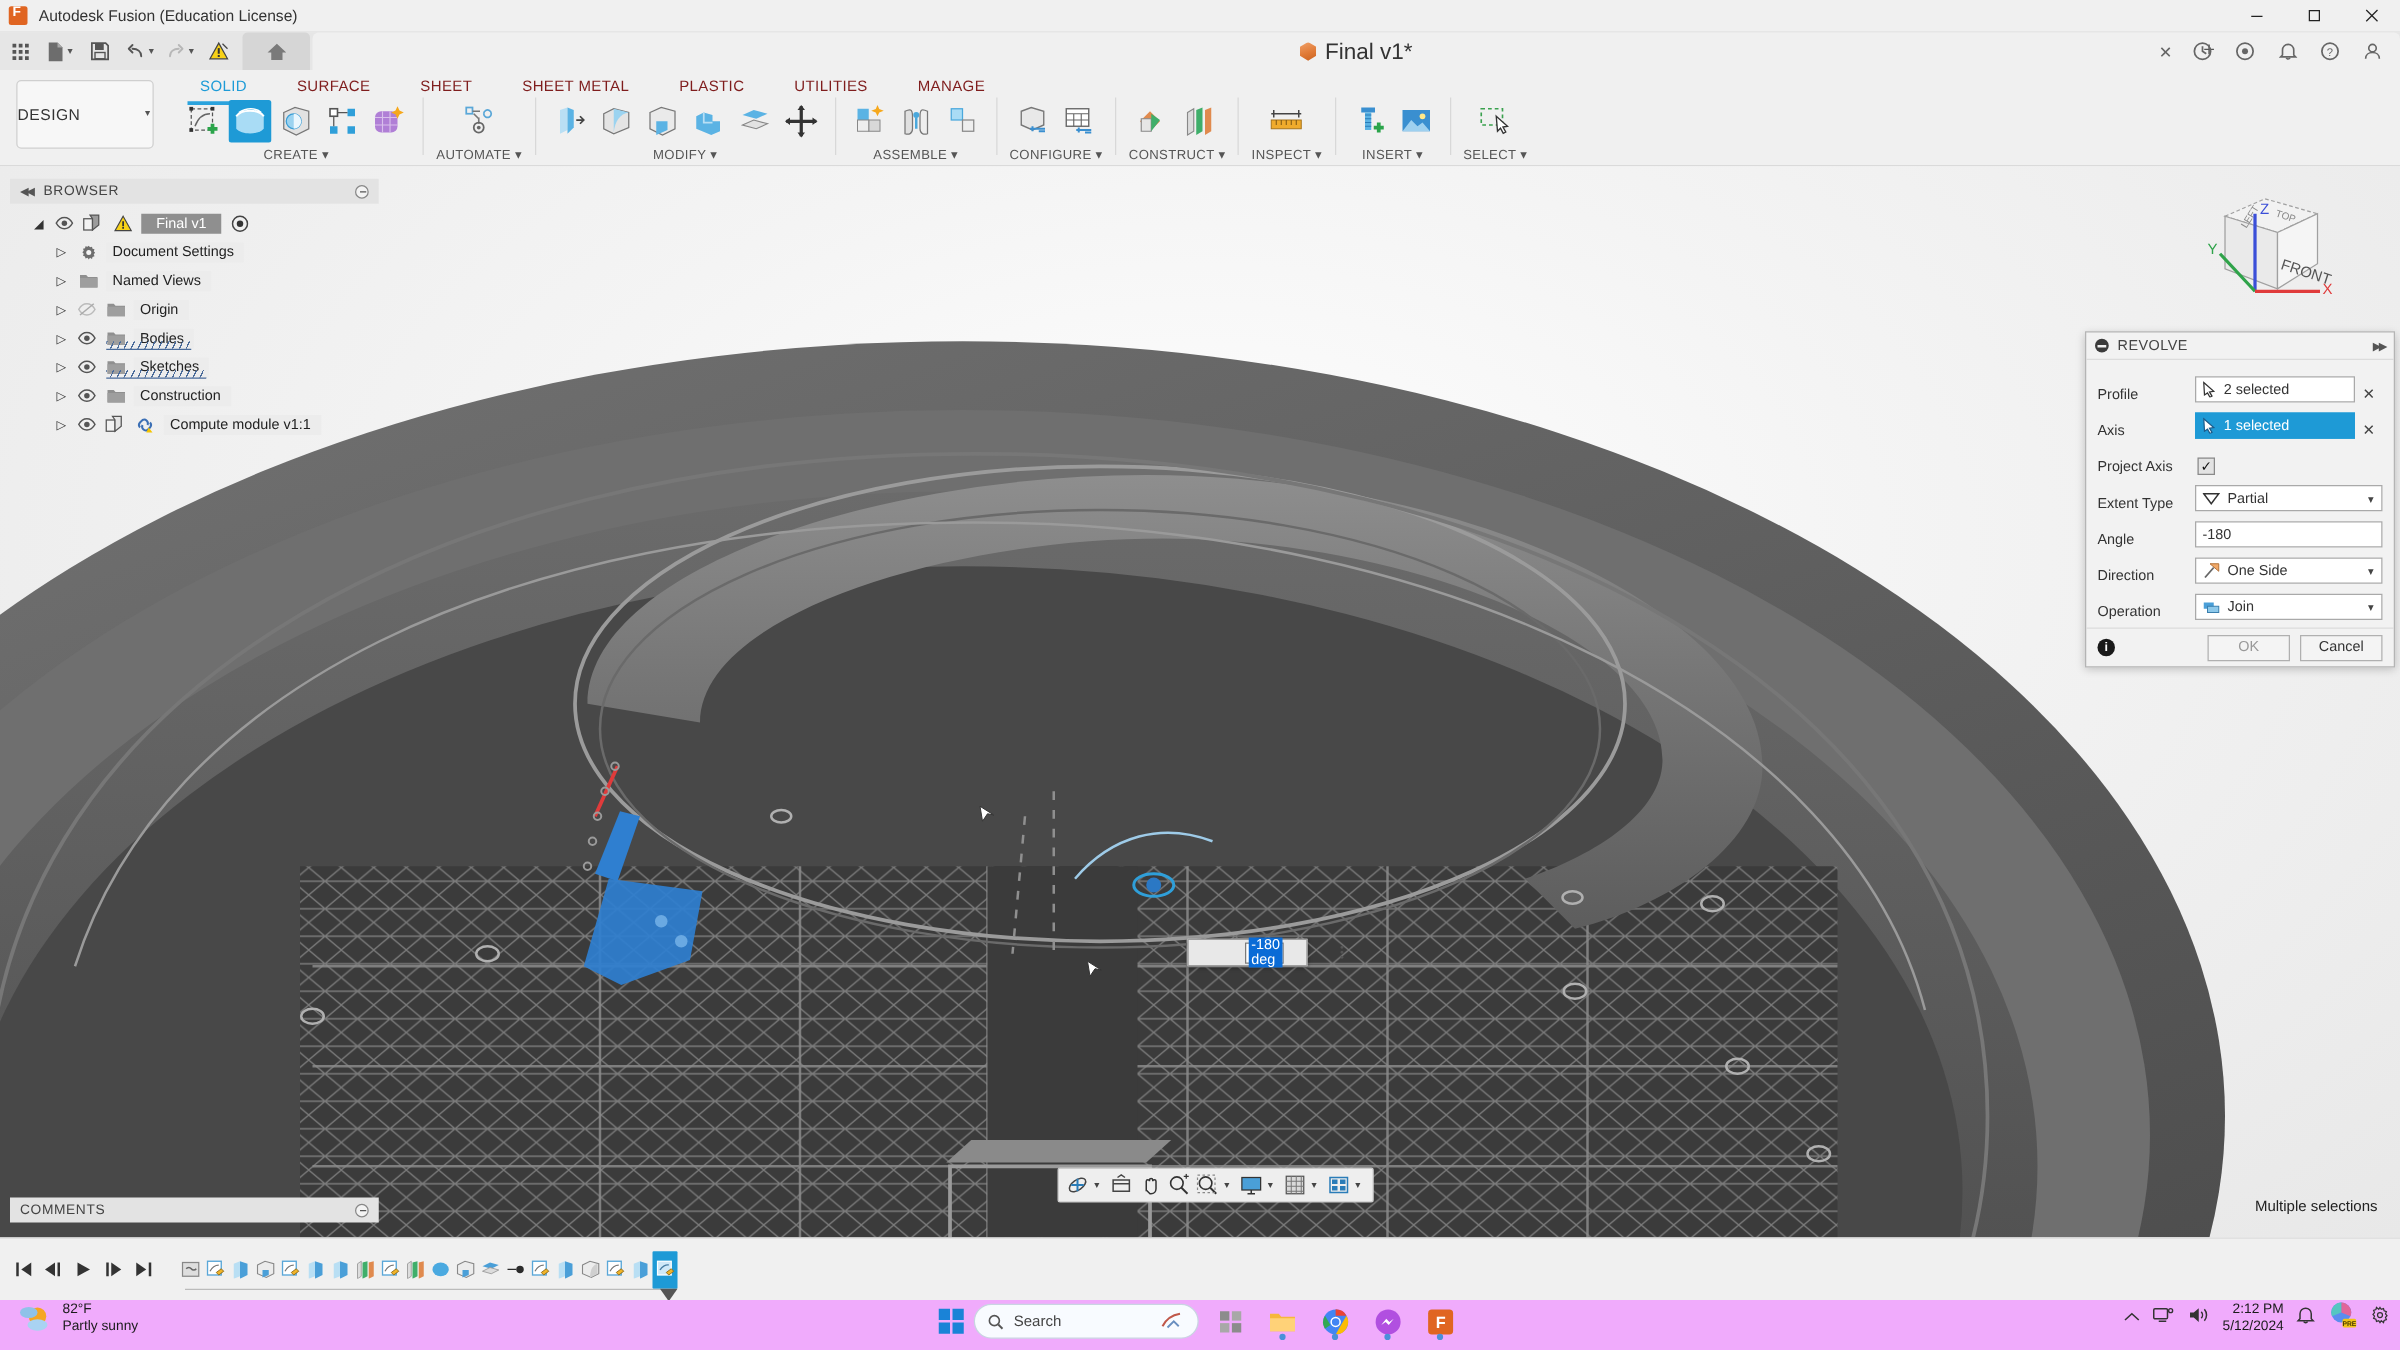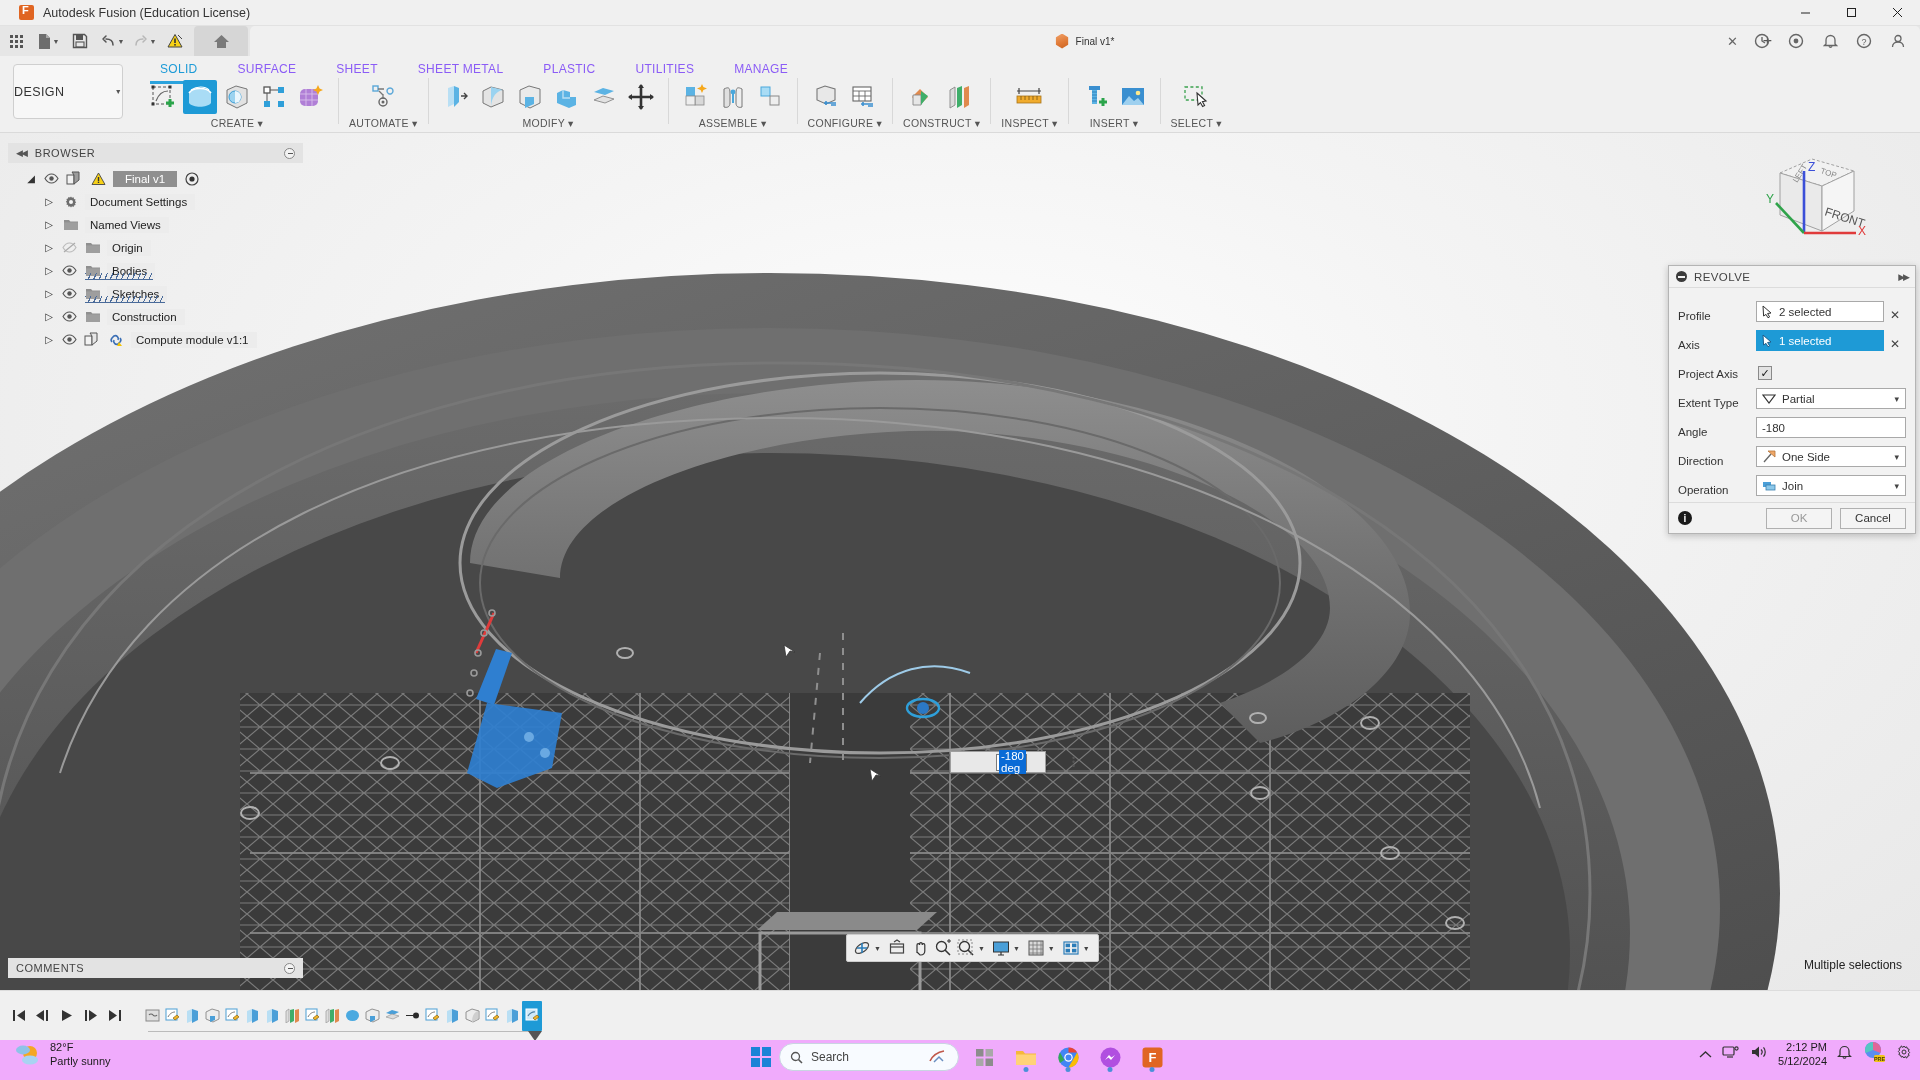--- a/index.html
+++ b/index.html
@@ -8,21 +8,20 @@
     font-family: "Liberation Sans", sans-serif;
     background: #f0f0f0; color: #333;
   }
   #app { position: relative; width: 1920px; height: 1080px; }
 
   
   .titlebar {
     position: absolute; left: 0; top: 0; width: 1920px; height: 26px;
     background: #f0f0f0; display: flex; align-items: center;
     border-bottom: 1px solid #e2e2e2;
-    padding-left: 12px;
   }
   .fusion-logo {
     width: 15px; height: 15px; margin-left: 7px; margin-right: 9px;
     background: #e06522; border-radius: 2px; position: relative;
   }
   .fusion-logo::after {
     content: "F"; position: absolute; left: 3px; top: -1px;
     font-size: 11px; color: #fff; font-weight: bold;
   }
   .titlebar .apptitle { font-size: 12.5px; color: #333; }
@@ -46,21 +45,21 @@
     width: 54px; height: 30px; background: #d6d6d6;
     display: flex; align-items: center; justify-content: center;
     border-radius: 4px 4px 0 0; margin-left: 2px;
   }
   .doctab-strip {
     flex: 1; height: 30px; background: #f0f0f0; border-radius: 5px 5px 0 0;
     margin-left: 2px; display: flex; align-items: center; position: relative;
   }
   .doctab {
     position: absolute; left: 50%; transform: translateX(-50%);
-    display: flex; align-items: center; gap: 7px; font-size: 10px;
+    display: flex; align-items: center; gap: 7px; font-size: 18px;
   }
   .doc-cube {
     width: 13px; height: 15px; background: linear-gradient(160deg,#f0a068 0%,#e07a36 55%,#c9611f 100%);
     clip-path: polygon(50% 0%, 100% 26%, 100% 74%, 50% 100%, 0% 74%, 0% 26%);
   }
   .tab-close { position: absolute; right: 182px; font-size: 13px; color: #666; }
   .tab-plus { position: absolute; right: 148px; font-size: 16px; color: #555; }
   .qat-right { position: absolute; right: 6px; display: flex; align-items: center; gap: 2px; }
 
   
@@ -69,21 +68,21 @@
     background: #f0f0f0; border-bottom: 1px solid #dadada;
   }
   .design-box {
     position: absolute; left: 13px; top: 8px; width: 110px; height: 55px;
     border: 1px solid #cfcfcf; border-radius: 4px; background: #f7f7f7;
     display: flex; align-items: center; justify-content: space-between;
     font-size: 12.5px; letter-spacing: .4px; color: #333;
   }
   .tabrow { position: absolute; left: 140px; top: 2px; display: flex; gap: 0; }
   .rtab {
-    font-size: 12px; color: #8b5cf6; padding: 4px 20px 5px 20px; letter-spacing: .3px;
+    font-size: 12px; color: #7f1d1d; padding: 4px 20px 5px 20px; letter-spacing: .3px;
   }
   .rtab.active { color: #1d9bd7; }
   .rtab.active::after {
     content: ""; display: block; height: 3px; background: #2ba3dd;
     margin: 5px -10px -5px -10px;
   }
   .panels { position: absolute; left: 140px; top: 22px; display: flex; align-items: flex-start; height: 55px; }
   .panel { display: flex; flex-direction: column; align-items: center; padding: 0 6px; height: 54px; }
   .panel-icons { display: flex; align-items: center; gap: 3px; height: 38px; }
   .panel-label { font-size: 10.5px; color: #555; letter-spacing: .3px; margin-top: 1px; }

